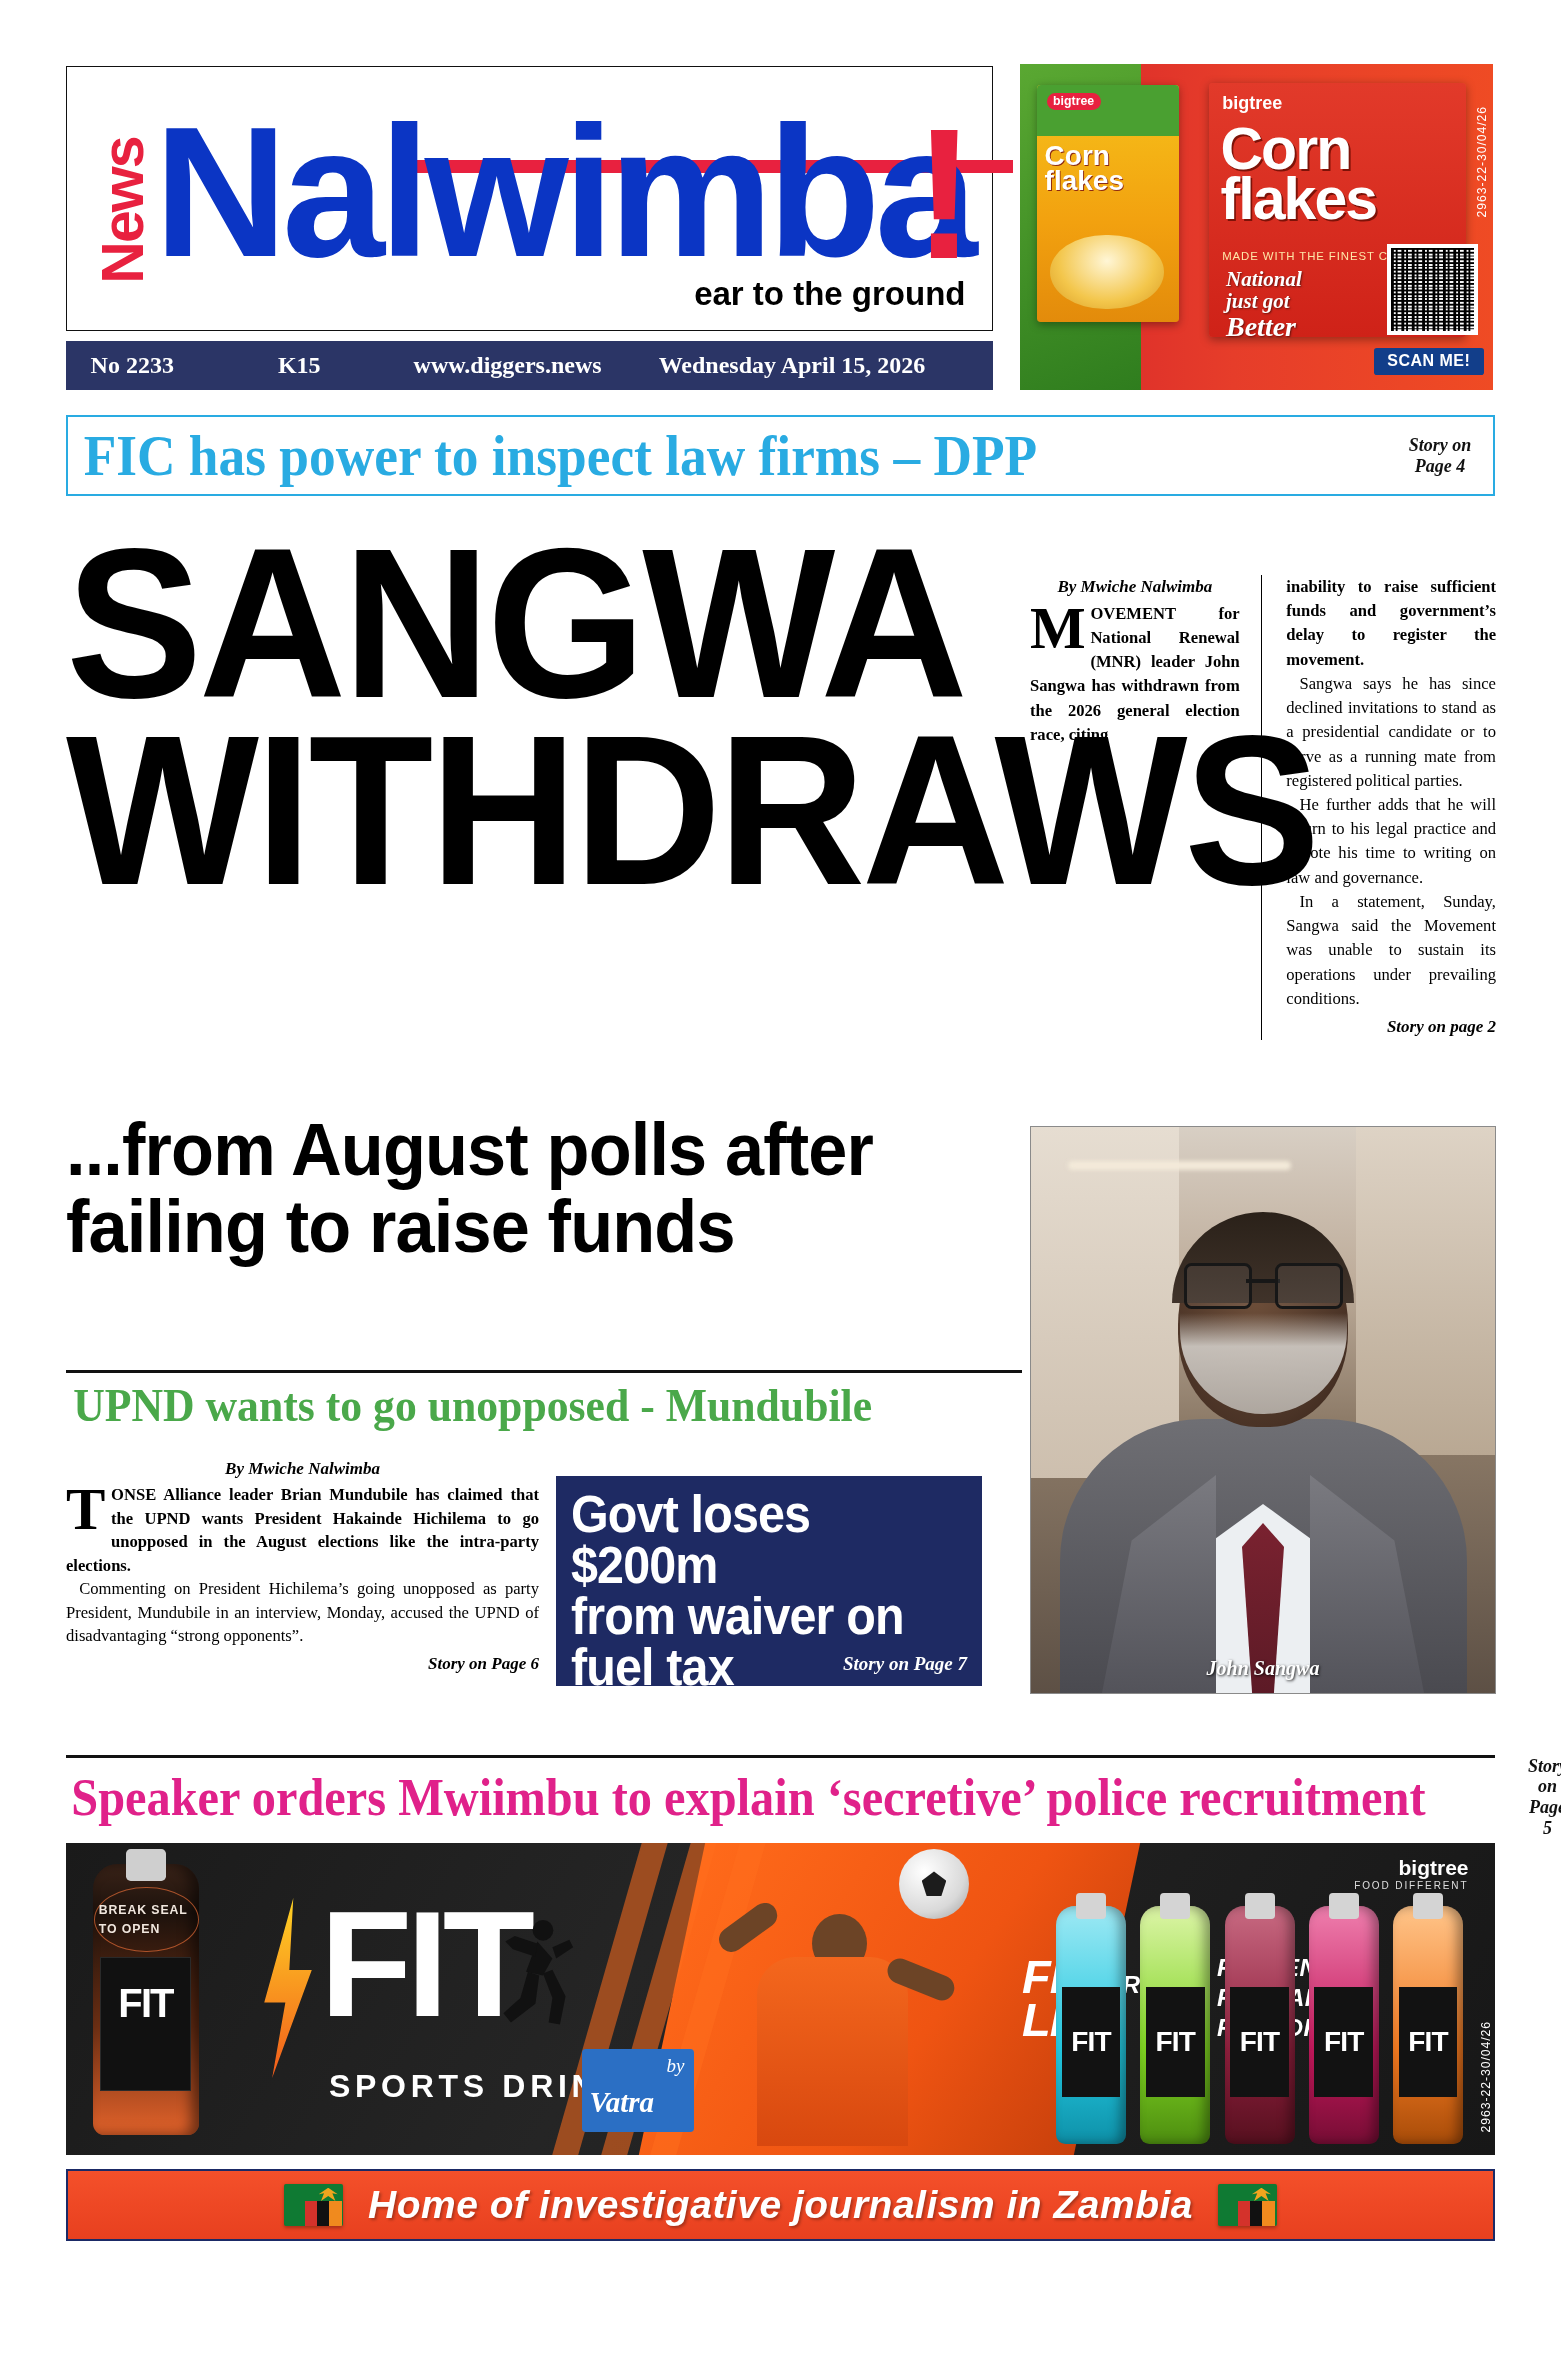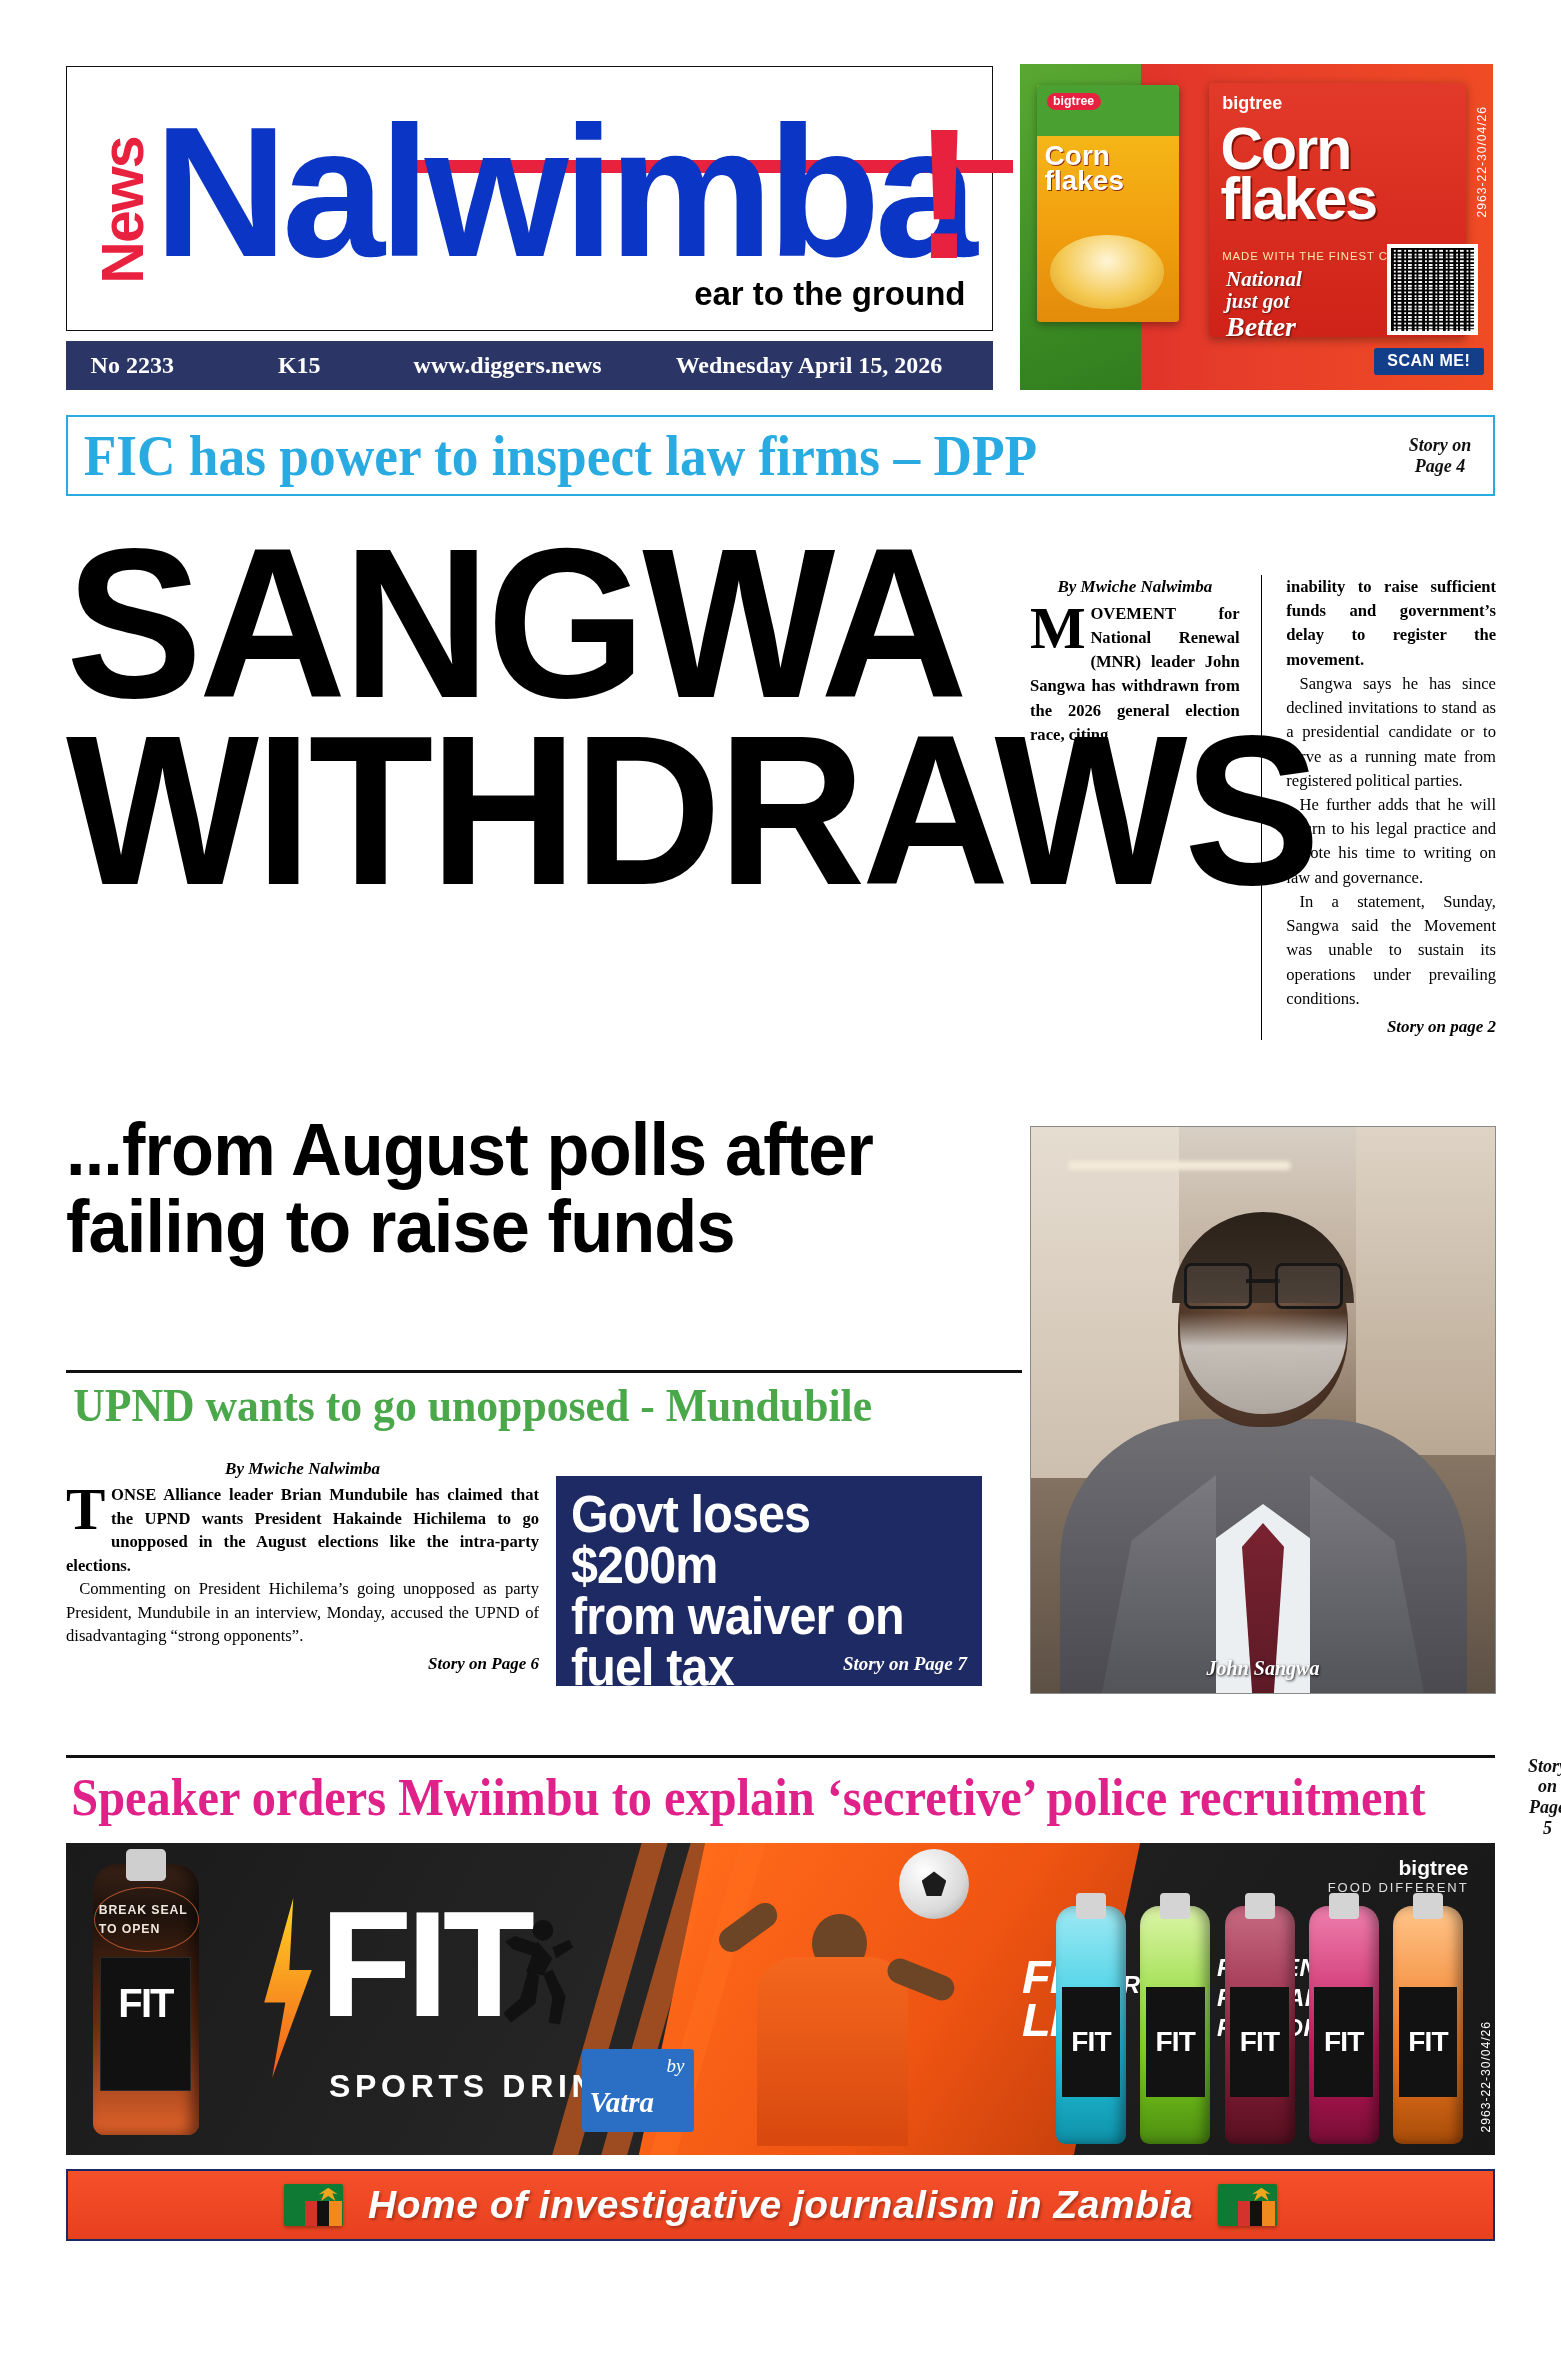--- a/index.html
+++ b/index.html
@@ -31,21 +31,21 @@
     color:#000000;font-family:"Liberation Sans",sans-serif;font-weight:bold;
     font-size:33px;letter-spacing:0px;}
 
   
   .infobar{position:absolute;left:66px;top:341px;width:927px;height:49px;
     background:#2b3566;color:#fff;display:flex;align-items:center;
     font-family:"Liberation Serif",serif;font-weight:bold;font-size:24px;}
   .infobar .i1{margin-left:24.6px;}
   .infobar .i2{margin-left:104px;}
   .infobar .i3{margin-left:93px;}
-  .infobar .i4{margin-left:74px;}
+  .infobar .i4{margin-left:57px;}
 
   
   .cfad{position:absolute;left:1020px;top:64px;width:473px;height:326px;
     overflow:hidden;background:
       linear-gradient(90deg,#d8262a 0%,#e63d2a 45%,#ef4b24 100%);}
   .cf-green{position:absolute;left:0;top:0;width:121px;height:100%;
     background:linear-gradient(160deg,#5aa832,#2f7d1e);}
   .cf-pack{position:absolute;left:17px;top:21px;width:142px;height:237px;
     background:linear-gradient(180deg,#f6c21b 0%,#f2a10f 58%,#e38b0b 100%);
     border-radius:3.8px;box-shadow:0 2.8px 8.5px rgba(0,0,0,.35);overflow:hidden;}
@@ -268,21 +268,21 @@
     box-shadow:inset -5.7px 0 11.4px rgba(0,0,0,.38);}
   .fit-b i{position:absolute;left:50%;top:-13.2px;width:30px;height:26.5px;margin-left:-15px;
     background:#d4d4d4;border-radius:3.8px;}
   .fit-b u{position:absolute;left:5.7px;top:81px;right:5.7px;height:110px;background:#121212;
     text-decoration:none;color:#fff;text-align:center;display:block;
     font-family:"Liberation Sans",sans-serif;font-weight:bold;font-size:28px;
     line-height:110px;letter-spacing:-0.9px;}
   .bgtree{position:absolute;right:26.5px;top:13.2px;color:#fff;text-align:right;
     font-family:"Liberation Sans",sans-serif;}
   .bgtree .t1{font-weight:bold;font-size:21px;}
-  .bgtree .t2{font-size:13px;letter-spacing:1.9px;opacity:.85;text-align:center;}
+  .bgtree .t2{font-size:10px;letter-spacing:1.9px;opacity:.85;text-align:center;}
   .fit-code{position:absolute;right:1.9px;top:178px;color:#fff;font-size:12.3px;
     font-family:"Liberation Sans",sans-serif;
     writing-mode:vertical-rl;transform:rotate(180deg);letter-spacing:0.9px;}
 
   
   .slogan{position:absolute;left:66px;top:2169px;width:1429px;height:72px;
     border:2.8px solid #1b2a66;box-sizing:border-box;
     background:linear-gradient(180deg,#f4502a,#e8401f);
     display:flex;align-items:center;justify-content:center;position:absolute;}
   .slogan .txt{color:#fff;font-family:"Liberation Sans",sans-serif;font-weight:bold;

